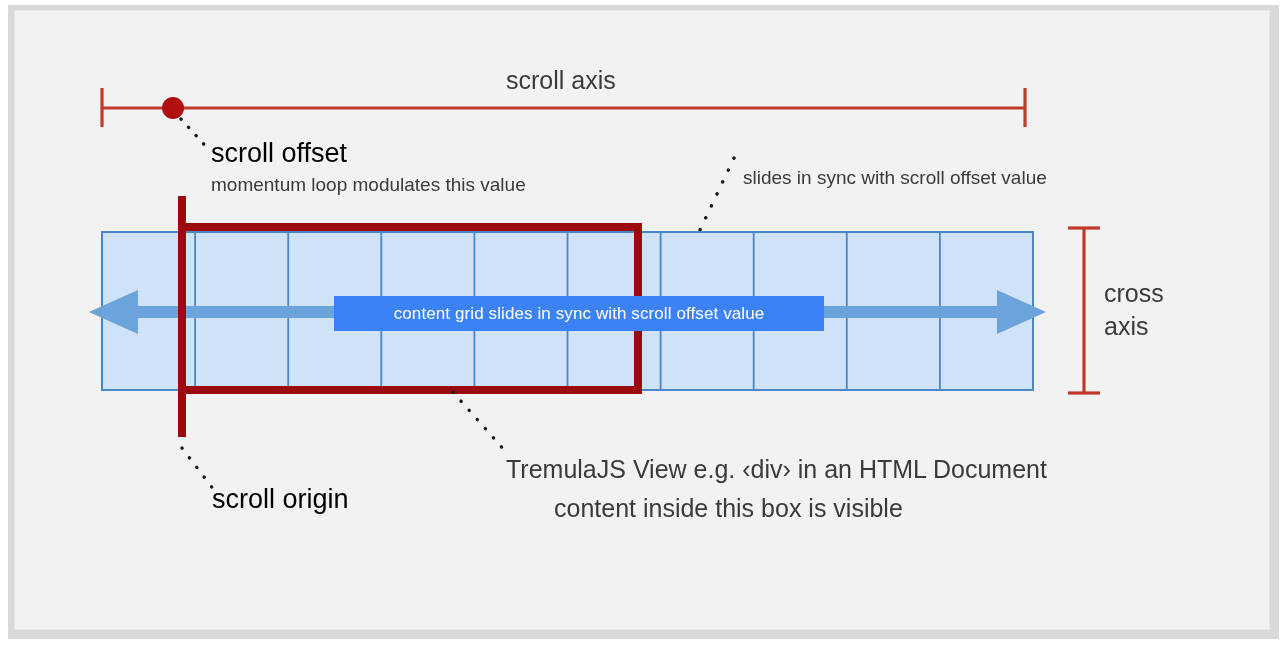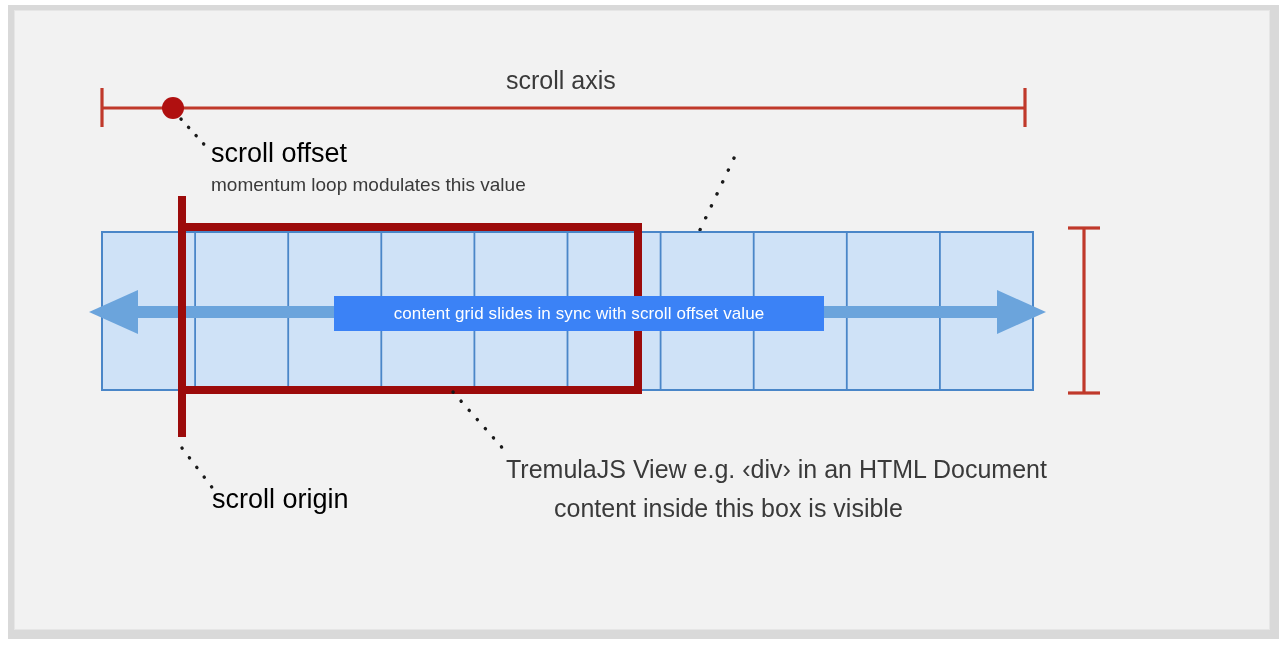--- a/index.html
+++ b/index.html
@@ -172,21 +172,26 @@
         <line x1="1062" y1="228" x2="1094" y2="228" stroke="#c0392b" stroke-width="3.2"></line>
         <line x1="1062" y1="393" x2="1094" y2="393" stroke="#c0392b" stroke-width="3.2"></line>
       </g>
     </svg>
 
     <div class="lbl lbl-med" id="scroll-axis-label">scroll axis</div>
 
     <div class="lbl lbl-big" id="scroll-offset-label">scroll offset</div>
     <div class="lbl lbl-small" id="scroll-offset-sub">momentum loop modulates this value</div>
 
+    <div class="lbl lbl-small" id="content-grid-sub">slides in sync with scroll offset value</div>
 
+    <div class="lbl lbl-med" id="cross-axis-label">
+      <div>cross</div>
+      <div>axis</div>
+    </div>
 
     <div class="lbl lbl-med" id="view-label-1">TremulaJS View   e.g. ‹div› in an HTML Document</div>
 
     <div class="lbl lbl-big" id="scroll-origin-label">scroll origin</div>
     <div class="lbl lbl-med" id="view-label-2">content inside this box is visible</div>
 
     <div class="banner">content grid slides in sync with scroll offset value</div>
 
   </div>
 </div>

